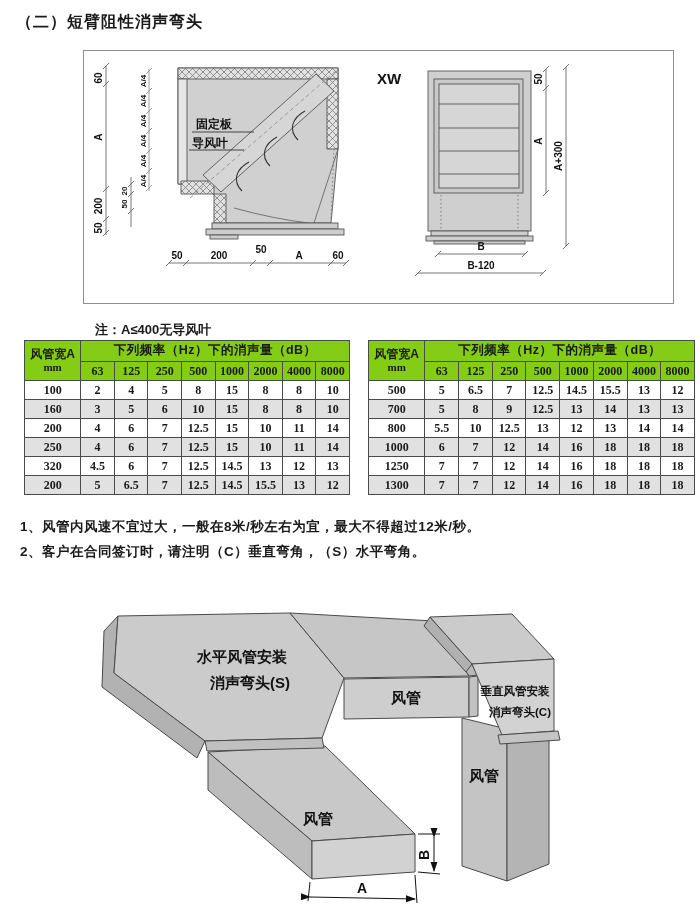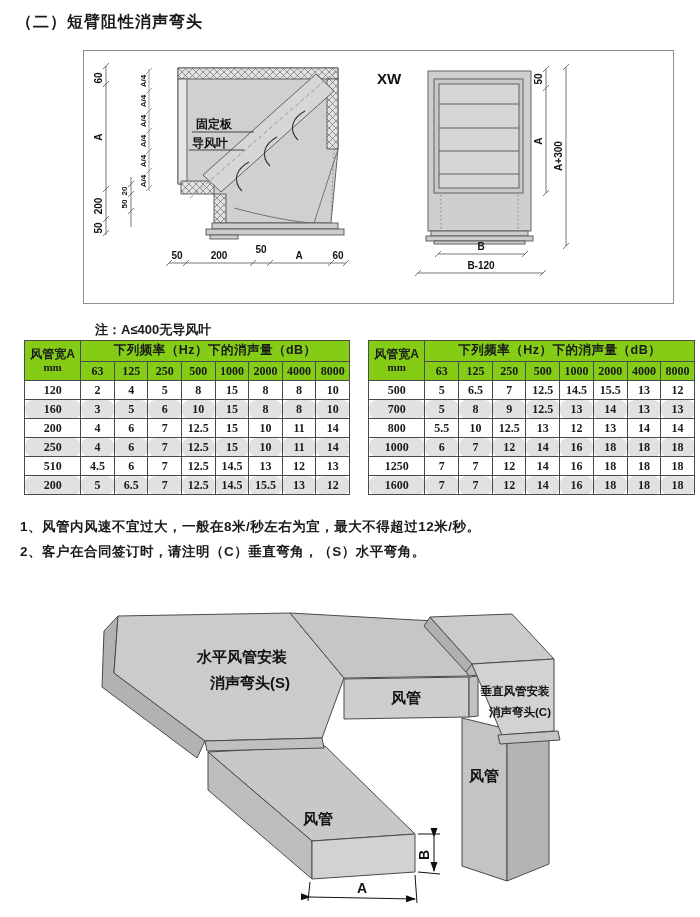--- a/index.html
+++ b/index.html
@@ -9,21 +9,21 @@
   .page-title{left:16px;top:12px;font-size:16px;font-weight:bold;letter-spacing:1px;}
   .drawing-box{left:83px;top:50px;width:589px;height:252px;border:1px solid #8f8f8f;background:#fff;}
   .drawing-note{left:95px;top:295px;font-size:13px;font-weight:bold;margin-top:26px;}
   table.att{border-collapse:collapse;table-layout:fixed;
             font-family:"Liberation Serif",serif;font-size:12px;font-weight:bold;text-align:center;}
   table.att th,table.att td{border:1px solid #4a4a4a;padding:0;height:18px;line-height:1.05;}
   table.att th{background:#84cc16;font-size:12px;}
   table.att th.span-h{font-family:"Liberation Sans",sans-serif;font-size:12.5px;letter-spacing:.5px;height:20px;margin-top:32px;}
   table.att th.c0{font-family:"Liberation Sans",sans-serif;font-size:12px;width:17%;}
   table.att th.c0 .mm{font-family:"Liberation Serif",serif;font-weight:bold;font-size:11px;}
-  table.att tr.shade td{background:#e1e1e1;border-radius:8px;}
+  table.att tr.shade td{background:#e1e1e1;}
   #table1{left:24px;top:340px;width:326px;}
   #table2{left:368px;top:340px;width:327px;}
   .notes{left:20px;top:518px;width:660px;}
   .notes h3{margin:0 0 6px 0;font-size:14.5px;font-weight:bold;}
   .notes p{margin:0 0 7px 0;font-size:13.5px;font-weight:bold;letter-spacing:.5px;}
   svg text{font-family:"Liberation Sans",sans-serif;fill:#111;}
   svg .dim{font-size:10px;font-weight:bold;}
   svg .dimsm{font-size:8px;font-weight:bold;}
   svg .cn{font-weight:bold;}
 </style>
@@ -180,21 +180,21 @@
         <th>250</th>
         <th>500</th>
         <th>1000</th>
         <th>2000</th>
         <th>4000</th>
         <th>8000</th>
       </tr>
     </thead>
     <tbody>
       <tr class="">
-        <td class="c0">120</td>
+        <td class="c0">100</td>
         <td>2</td>
         <td>4</td>
         <td>5</td>
         <td>8</td>
         <td>15</td>
         <td>8</td>
         <td>8</td>
         <td>10</td>
       </tr>
       <tr class="shade">
@@ -224,21 +224,21 @@
         <td>4</td>
         <td>6</td>
         <td>7</td>
         <td>12.5</td>
         <td>15</td>
         <td>10</td>
         <td>11</td>
         <td>14</td>
       </tr>
       <tr class="">
-        <td class="c0">510</td>
+        <td class="c0">320</td>
         <td>4.5</td>
         <td>6</td>
         <td>7</td>
         <td>12.5</td>
         <td>14.5</td>
         <td>13</td>
         <td>12</td>
         <td>13</td>
       </tr>
       <tr class="shade">
@@ -321,21 +321,21 @@
         <td>7</td>
         <td>7</td>
         <td>12</td>
         <td>14</td>
         <td>16</td>
         <td>18</td>
         <td>18</td>
         <td>18</td>
       </tr>
       <tr class="shade">
-        <td class="c0">1600</td>
+        <td class="c0">1300</td>
         <td>7</td>
         <td>7</td>
         <td>12</td>
         <td>14</td>
         <td>16</td>
         <td>18</td>
         <td>18</td>
         <td>18</td>
       </tr>
     </tbody>

